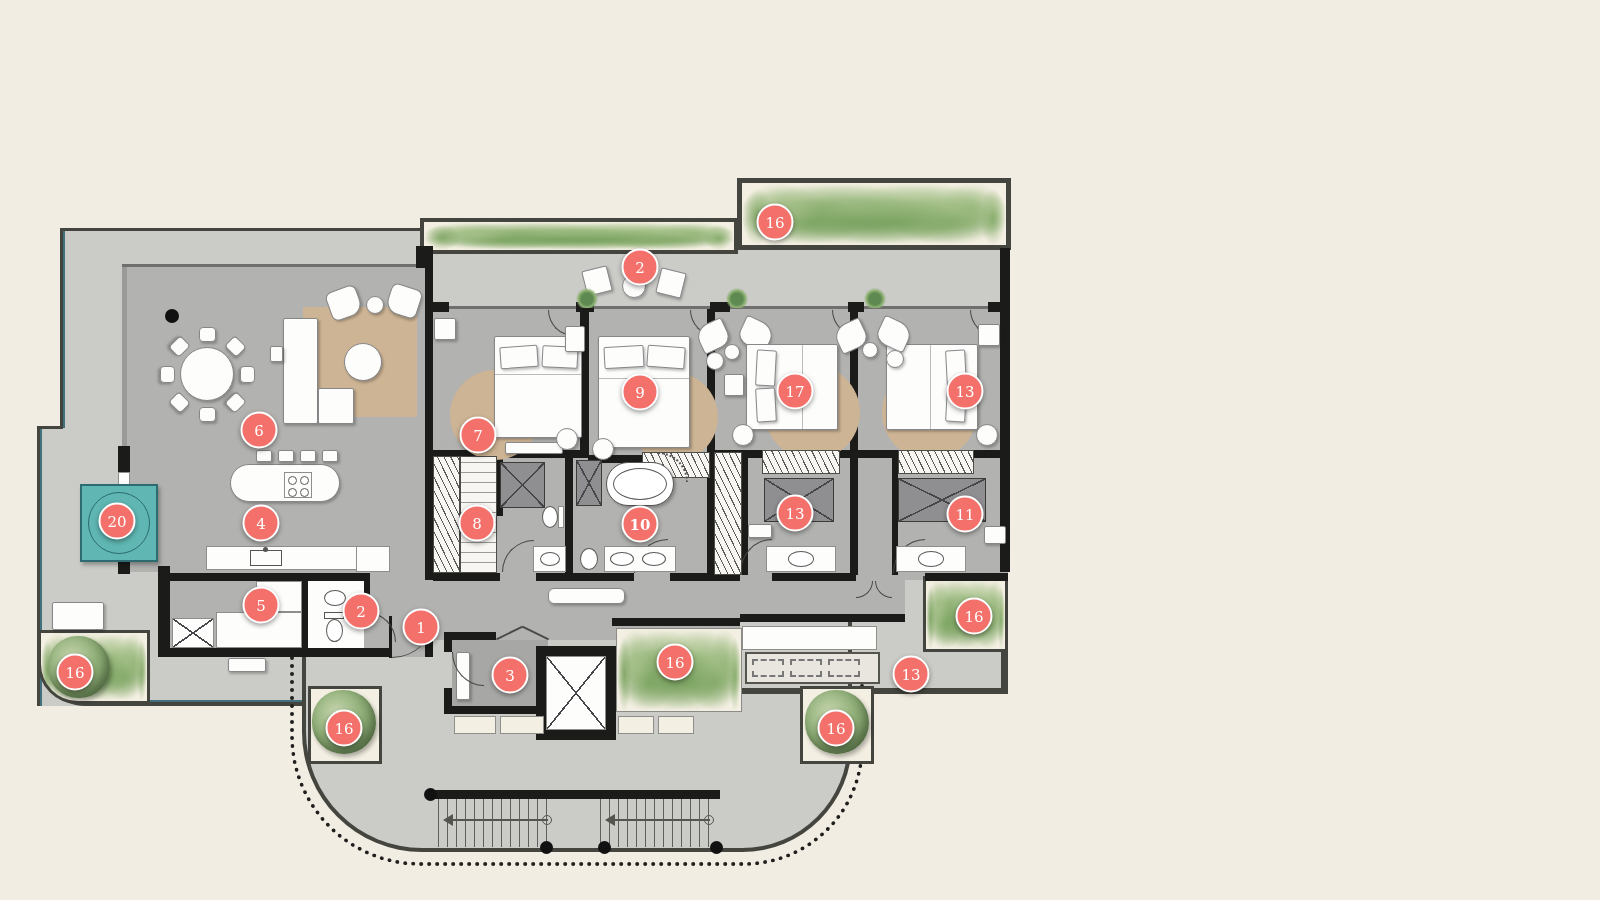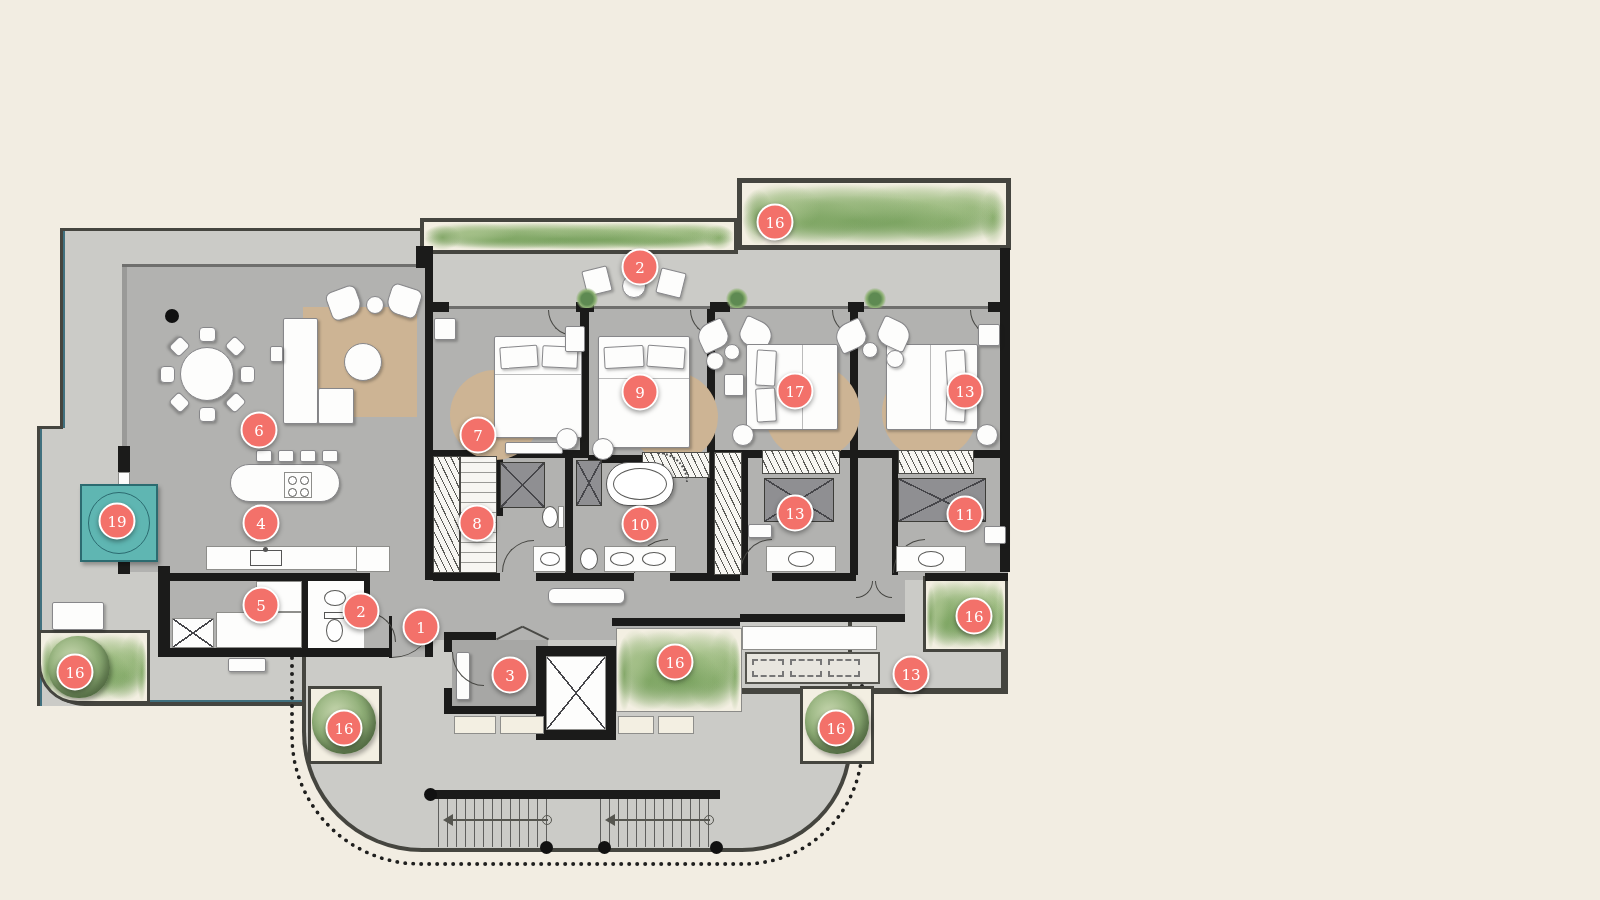--- a/index.html
+++ b/index.html
@@ -314,28 +314,28 @@
   <div class="a" style="left:0;top:0;width:1600px;height:900px;pointer-events:none">
       <div class="marker" style="left: 421px; top: 627px;">1</div>
       <div class="marker" style="left: 361px; top: 611px;">2</div>
       <div class="marker" style="left: 510px; top: 675px;">3</div>
       <div class="marker" style="left: 261px; top: 523px;">4</div>
       <div class="marker" style="left: 261px; top: 605px;">5</div>
       <div class="marker" style="left: 259px; top: 430px;">6</div>
       <div class="marker" style="left: 478px; top: 435px;">7</div>
       <div class="marker" style="left: 477px; top: 523px;">8</div>
       <div class="marker" style="left: 640px; top: 392px;">9</div>
-      <div class="marker" style="left: 640px; top: 524px;">10</div>
+      <div class="marker" style="left: 640px; top: 524px; font-weight: bold;">10</div>
       <div class="marker" style="left: 795px; top: 391px;">17</div>
       <div class="marker" style="left: 795px; top: 513px;">13</div>
       <div class="marker" style="left: 965px; top: 391px;">13</div>
       <div class="marker" style="left: 965px; top: 514px;">11</div>
       <div class="marker" style="left: 640px; top: 267px;">2</div>
       <div class="marker" style="left: 775px; top: 222px;">16</div>
       <div class="marker" style="left: 75px; top: 672px;">16</div>
       <div class="marker" style="left: 344px; top: 728px;">16</div>
       <div class="marker" style="left: 675px; top: 662px;">16</div>
       <div class="marker" style="left: 836px; top: 728px;">16</div>
       <div class="marker" style="left: 974px; top: 616px;">16</div>
       <div class="marker" style="left: 911px; top: 674px;">13</div>
-      <div class="marker" style="left: 117px; top: 521px;">19</div>
+      <div class="marker" style="left: 117px; top: 521px;">20</div>
     </div>
 </div>
 
 </body></html>

